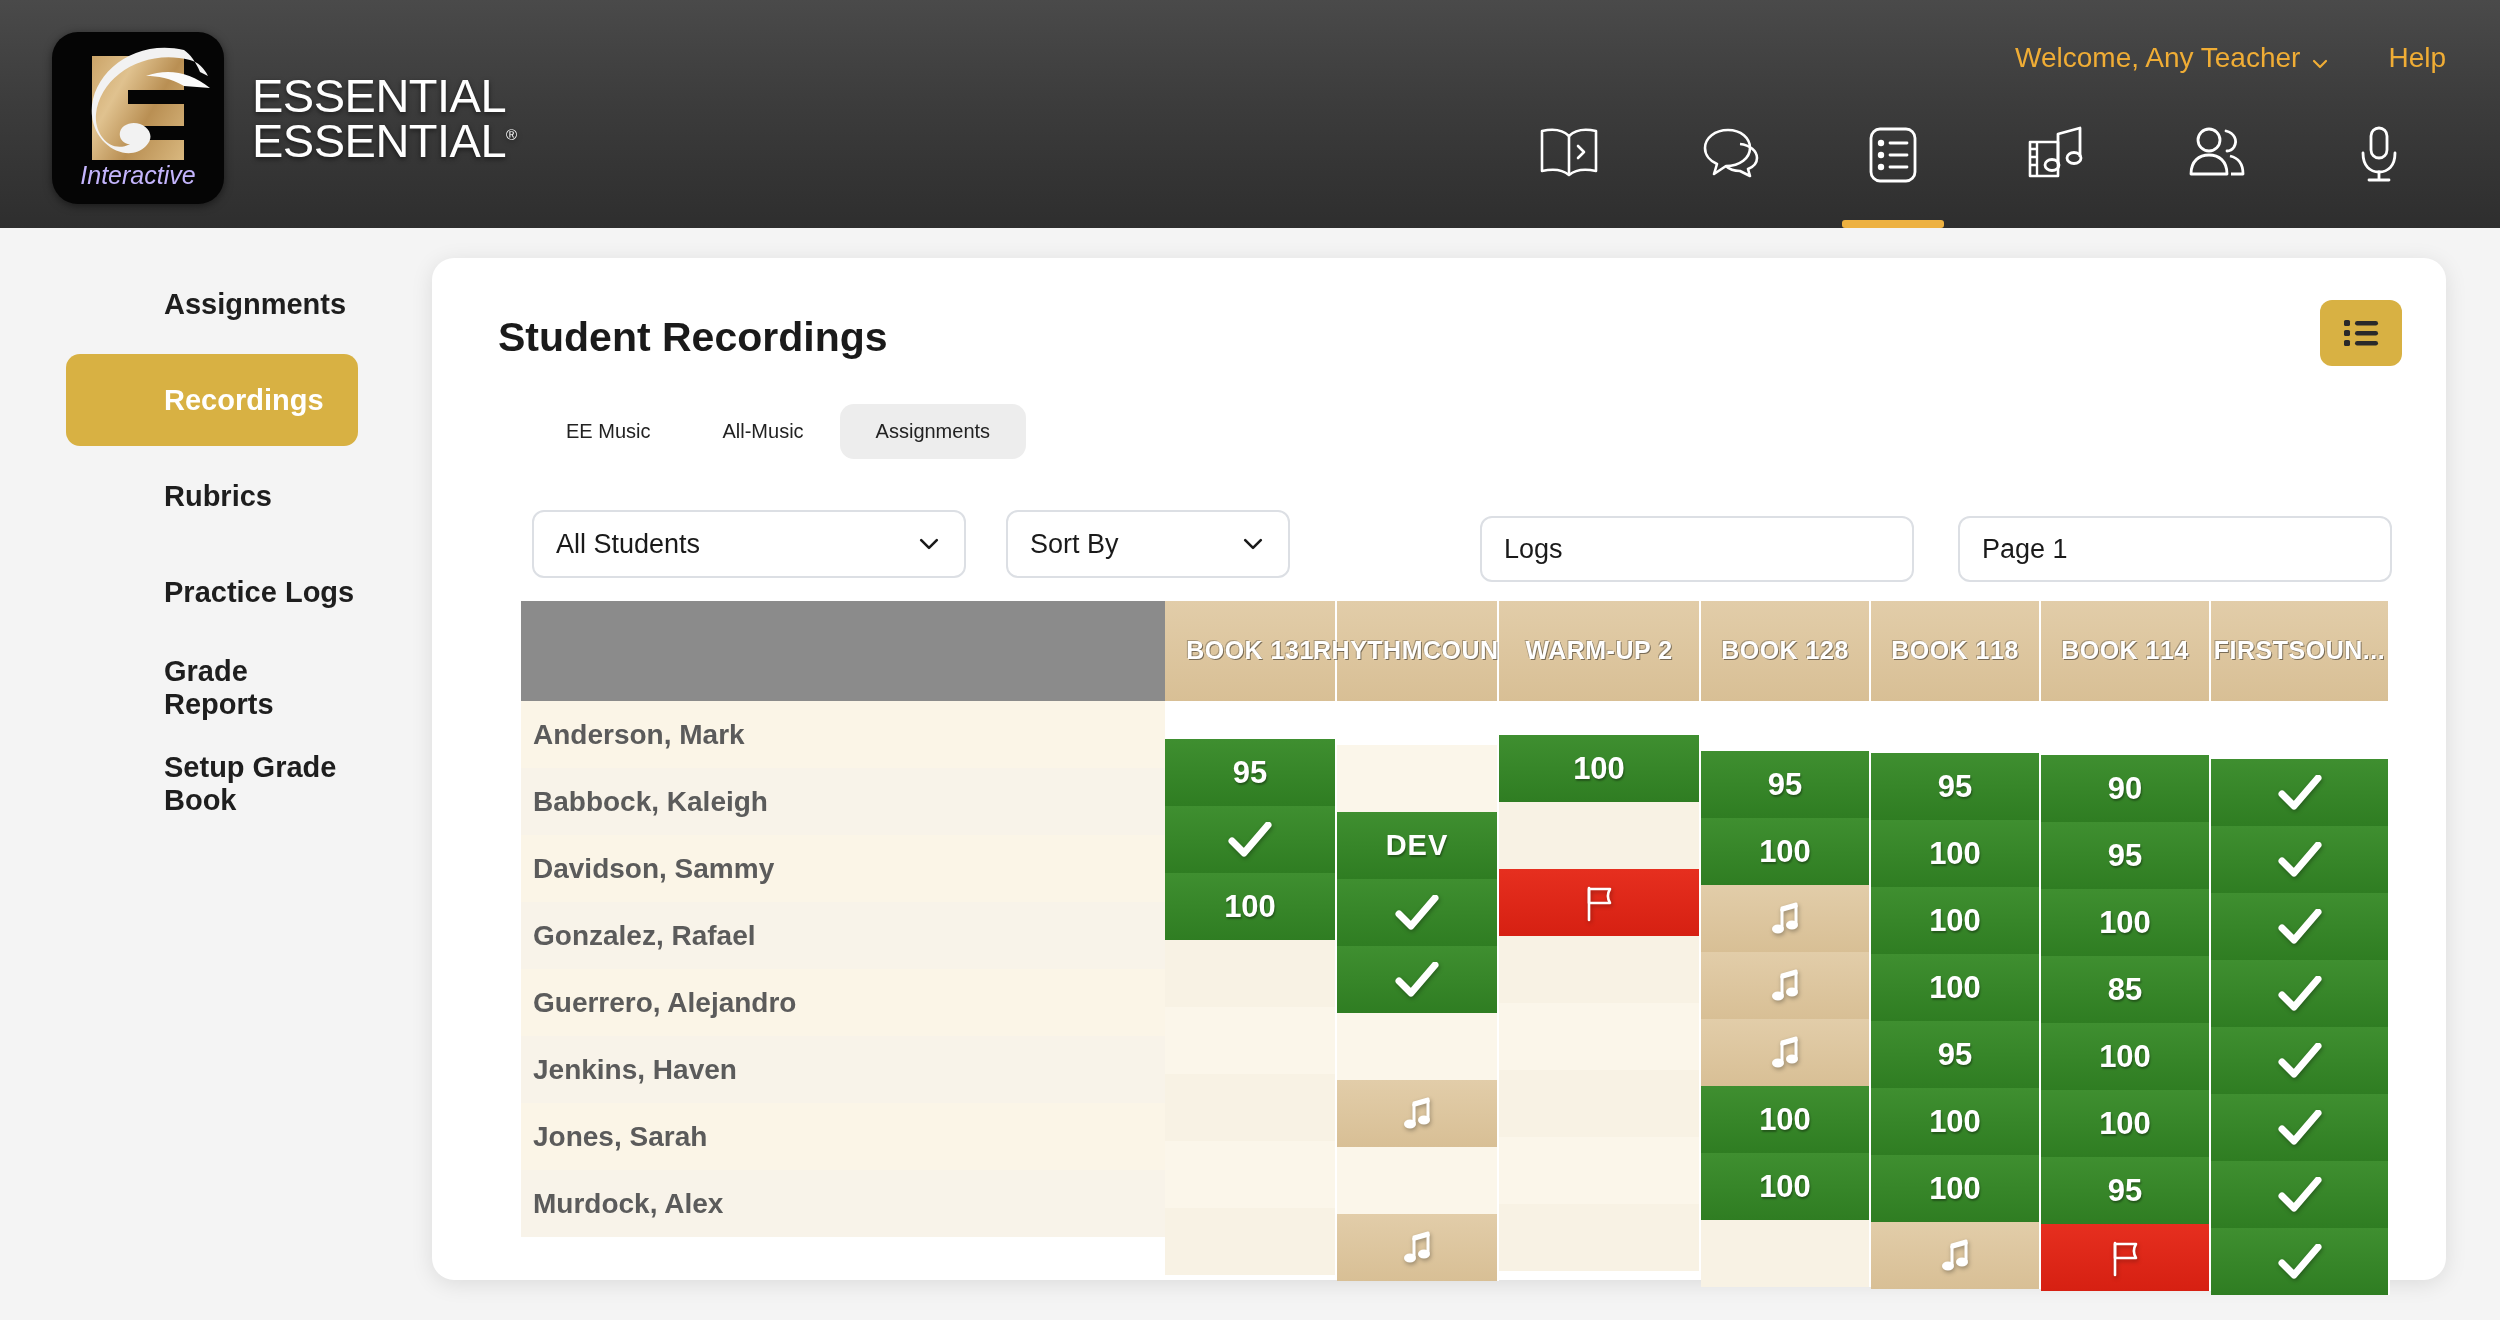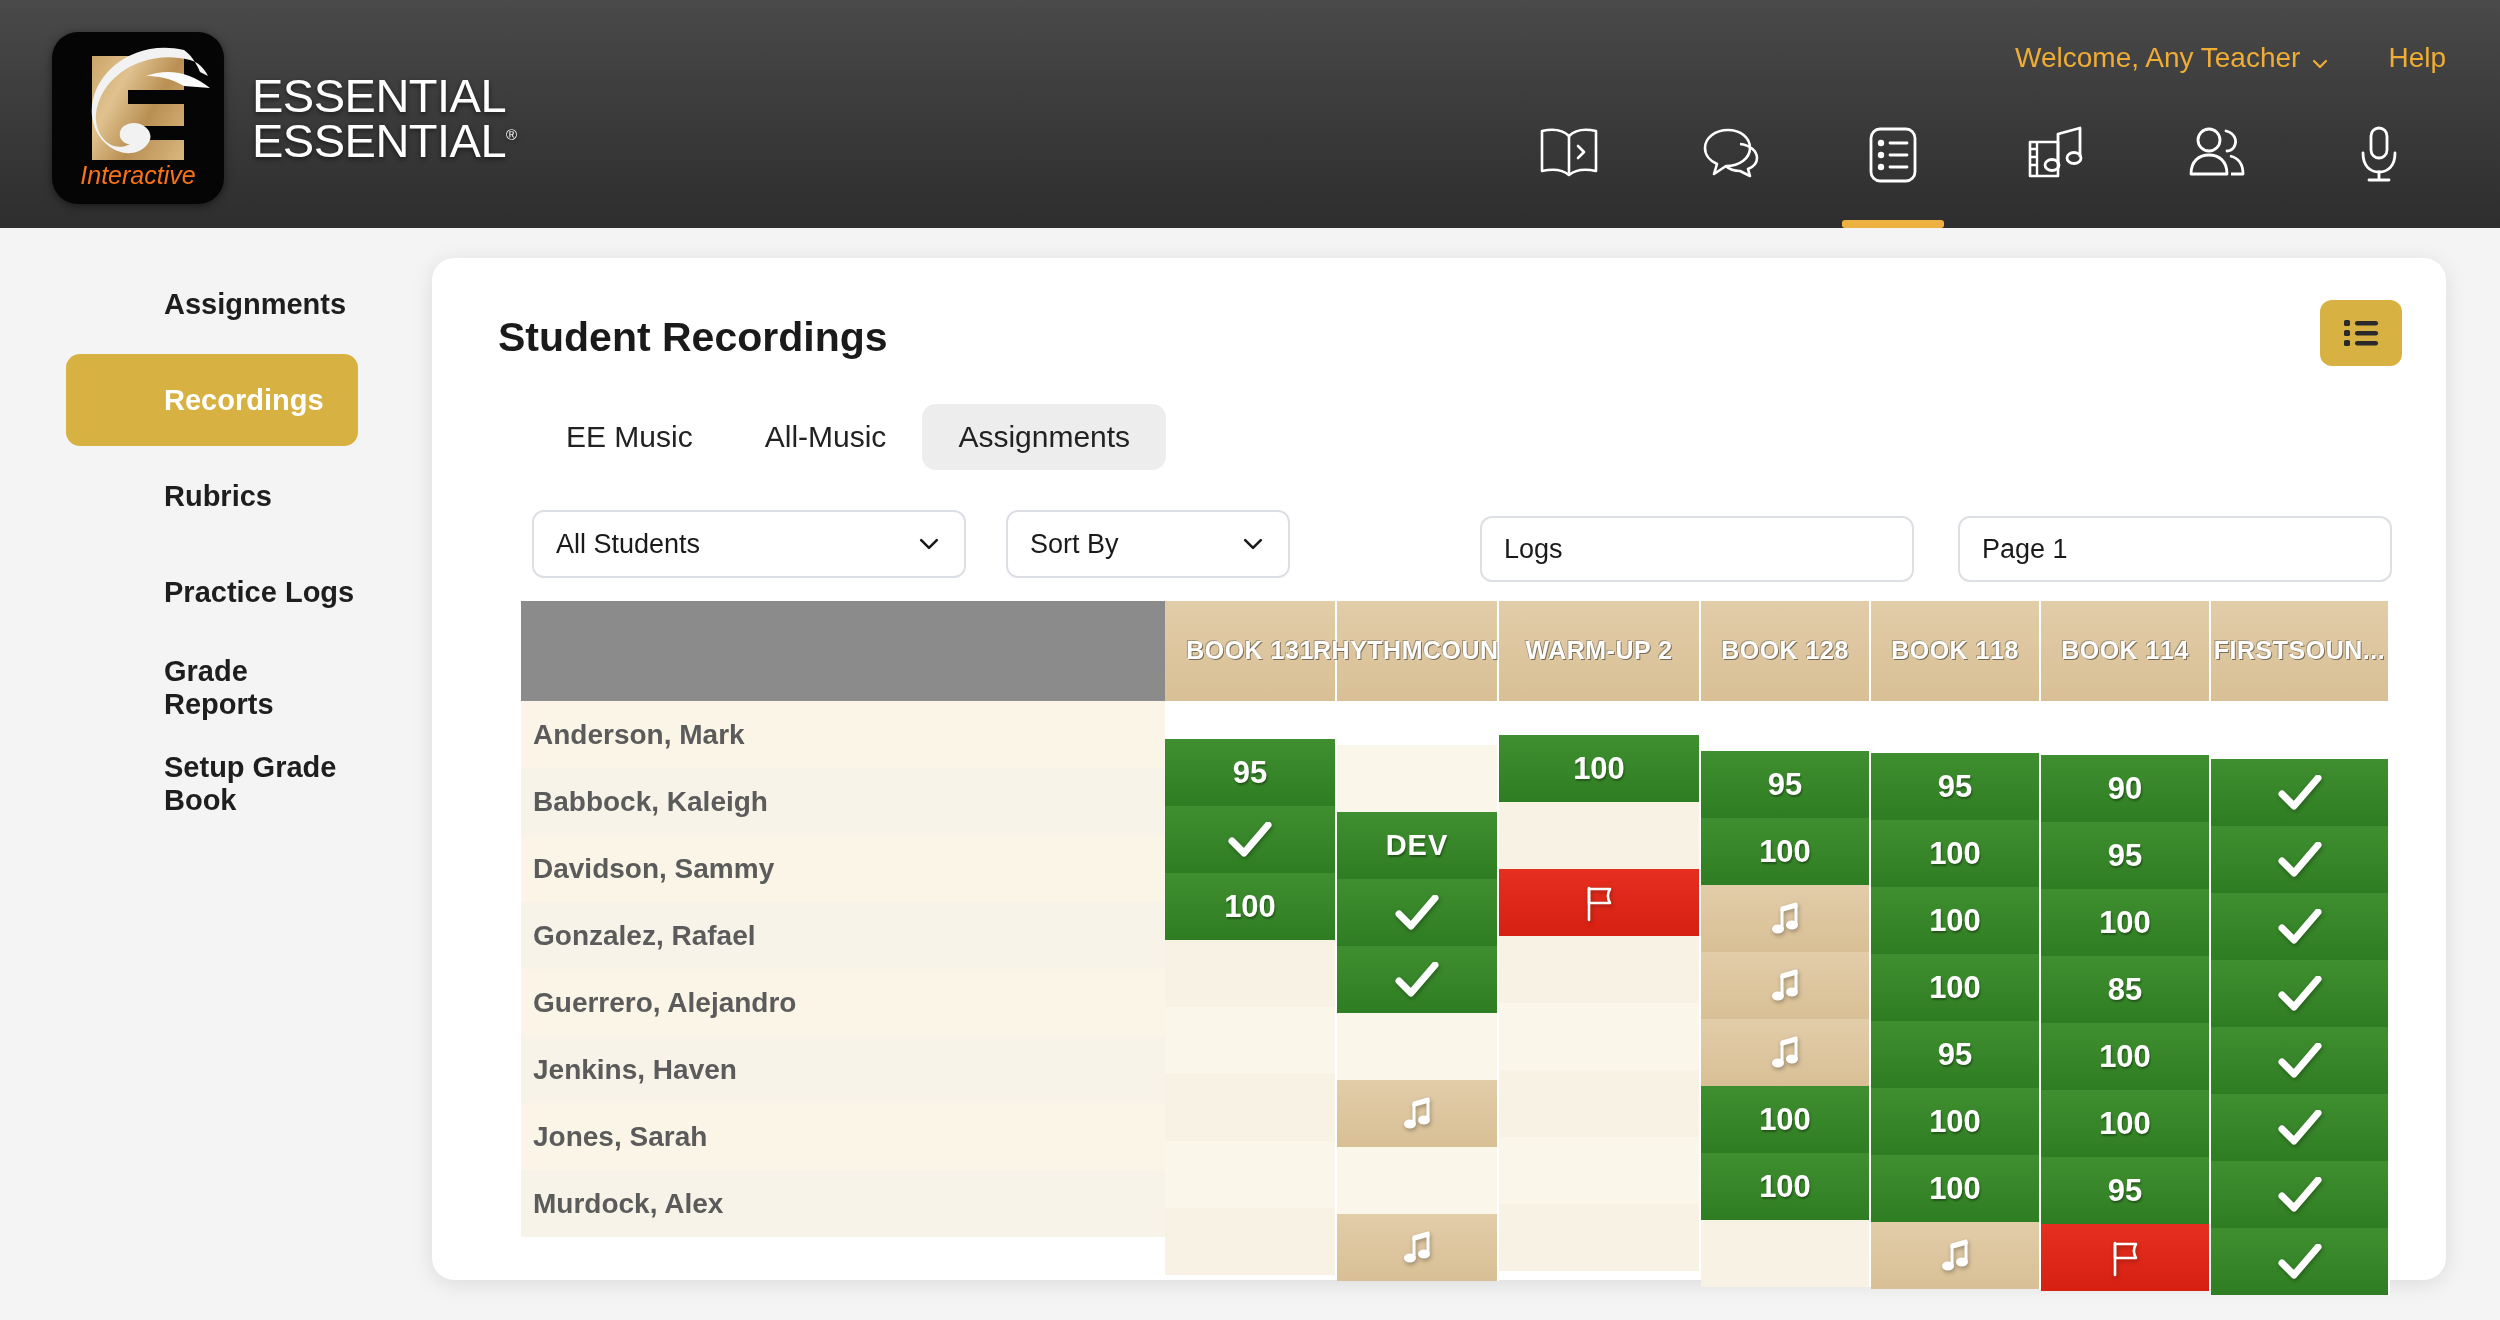--- a/index.html
+++ b/index.html
@@ -37,21 +37,21 @@
   .logo-e::after {
     content:""; position:absolute; left: 36px; top: 70px; width: 56px; height: 14px;
     background: #050505;
   }
   .logo-swash {
     position: absolute; left: 20px; top: 10px; width: 140px; height: 124px;
     pointer-events: none;
   }
   .logo-interactive {
     position: absolute; left: 0; right: 0; bottom: 14px; text-align: center;
-    color: #f97316; font-size: 25px; font-style: italic;
+    color: #c4b5fd; font-size: 25px; font-style: italic;
     font-family: "Liberation Sans", sans-serif;
   }
   .logo-text {
     margin-left: 28px; color: #ffffff;
     font-weight: 400; font-size: 47px; line-height: 0.96;
     letter-spacing: -0.5px;
     text-shadow: 0 2px 5px rgba(0,0,0,.55);
     font-family: "Liberation Sans", sans-serif;
     font-stretch: condensed;
   }
@@ -123,21 +123,21 @@
     background: #d8b143; border: none; cursor: pointer;
     display: flex; align-items: center; justify-content: center;
   }
 
   
   .tabs {
     position: absolute; left: 530px; top: 404px;
     display: flex; align-items: center; gap: 0;
   }
   .tab {
-    font-size: 30px; color: #222; padding: 16px 36px; border-radius: 14px;
+    font-size: 20px; color: #222; padding: 16px 36px; border-radius: 14px;
     cursor: pointer; background: transparent; white-space: nowrap;
   }
   .tab.active { background: #ededed; }
 
   
   .filters {
     position: absolute; left: 524px; top: 510px; width: 1900px; height: 76px;
   }
   .selectbox, .textbox {
     position: absolute; top: 0; height: 68px;

